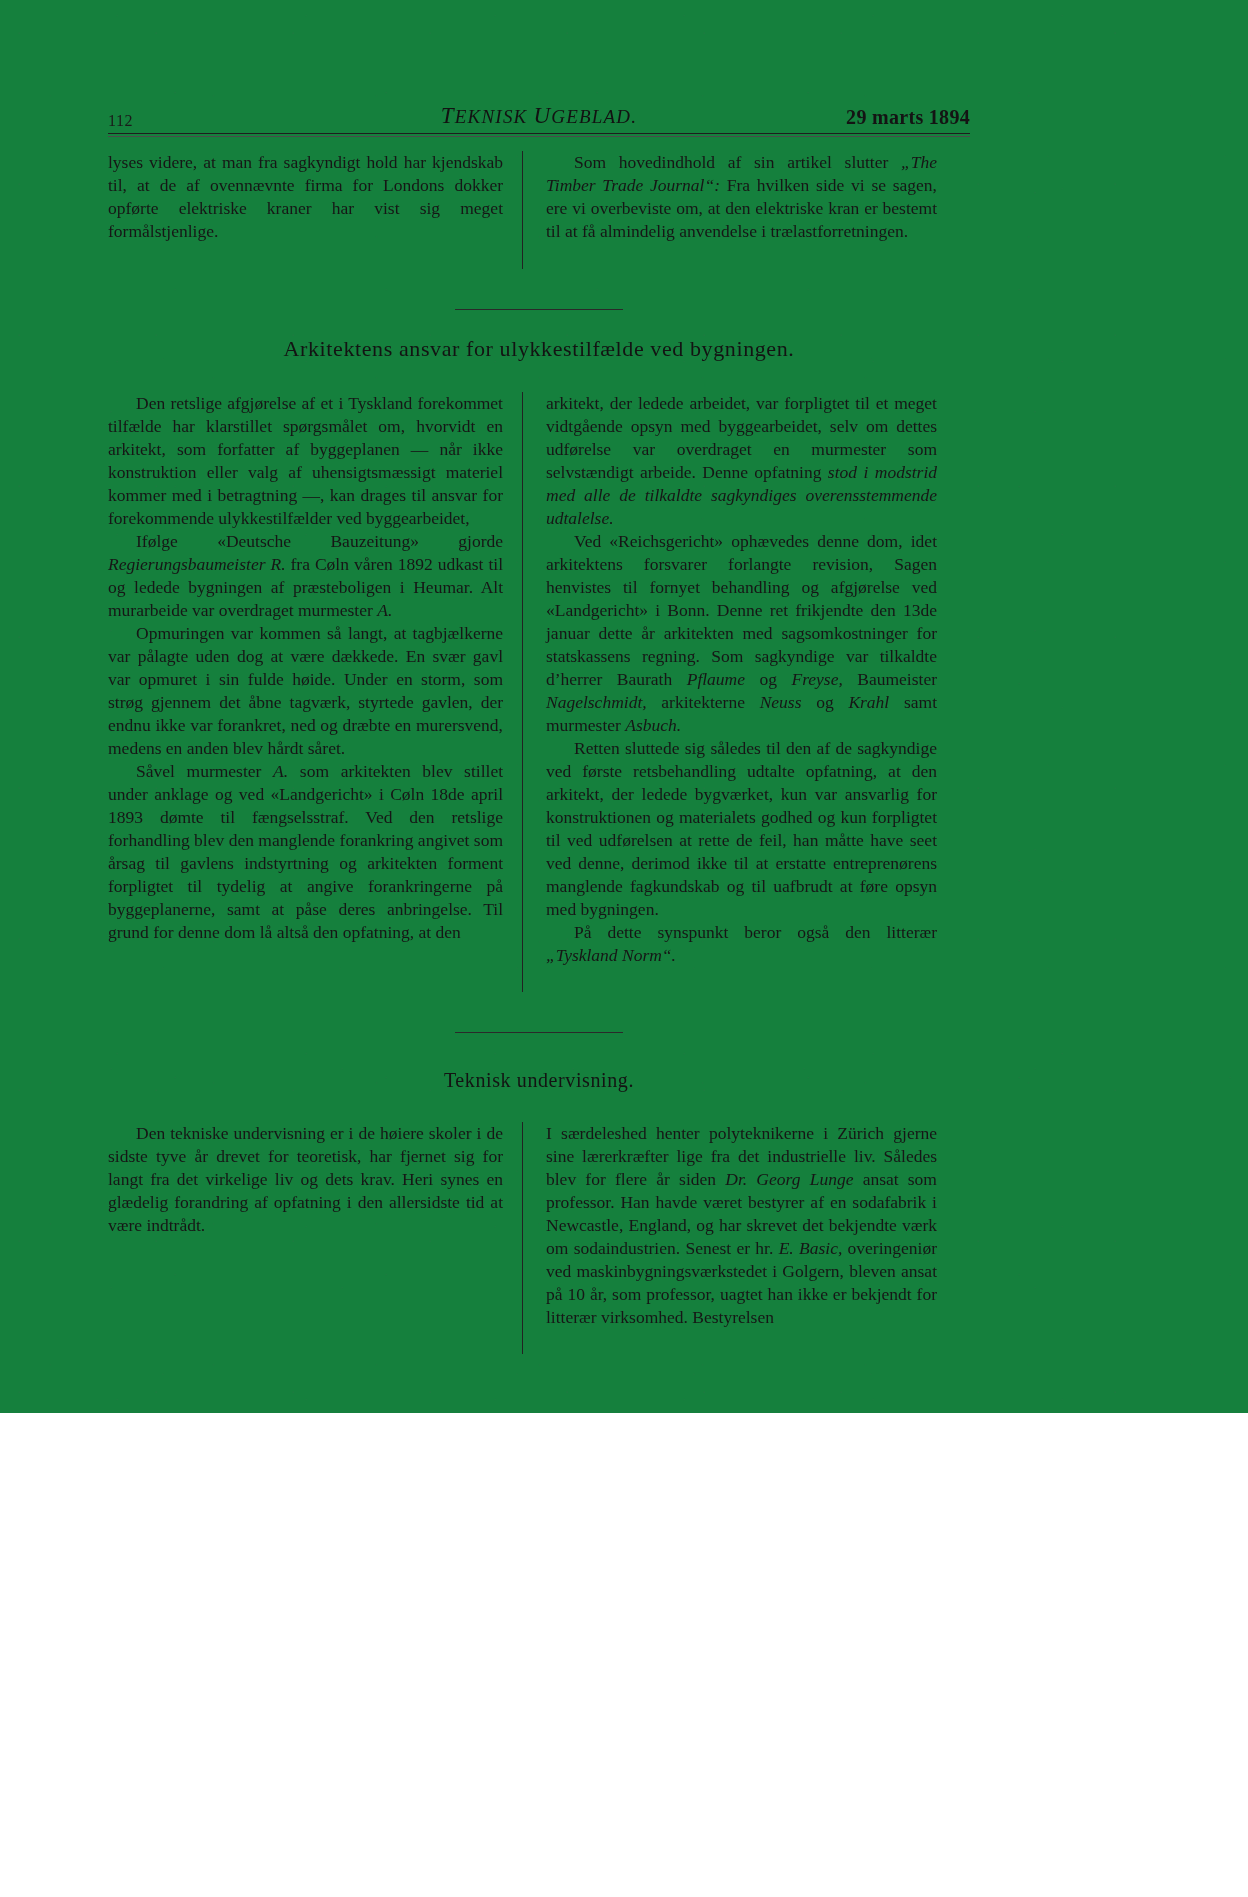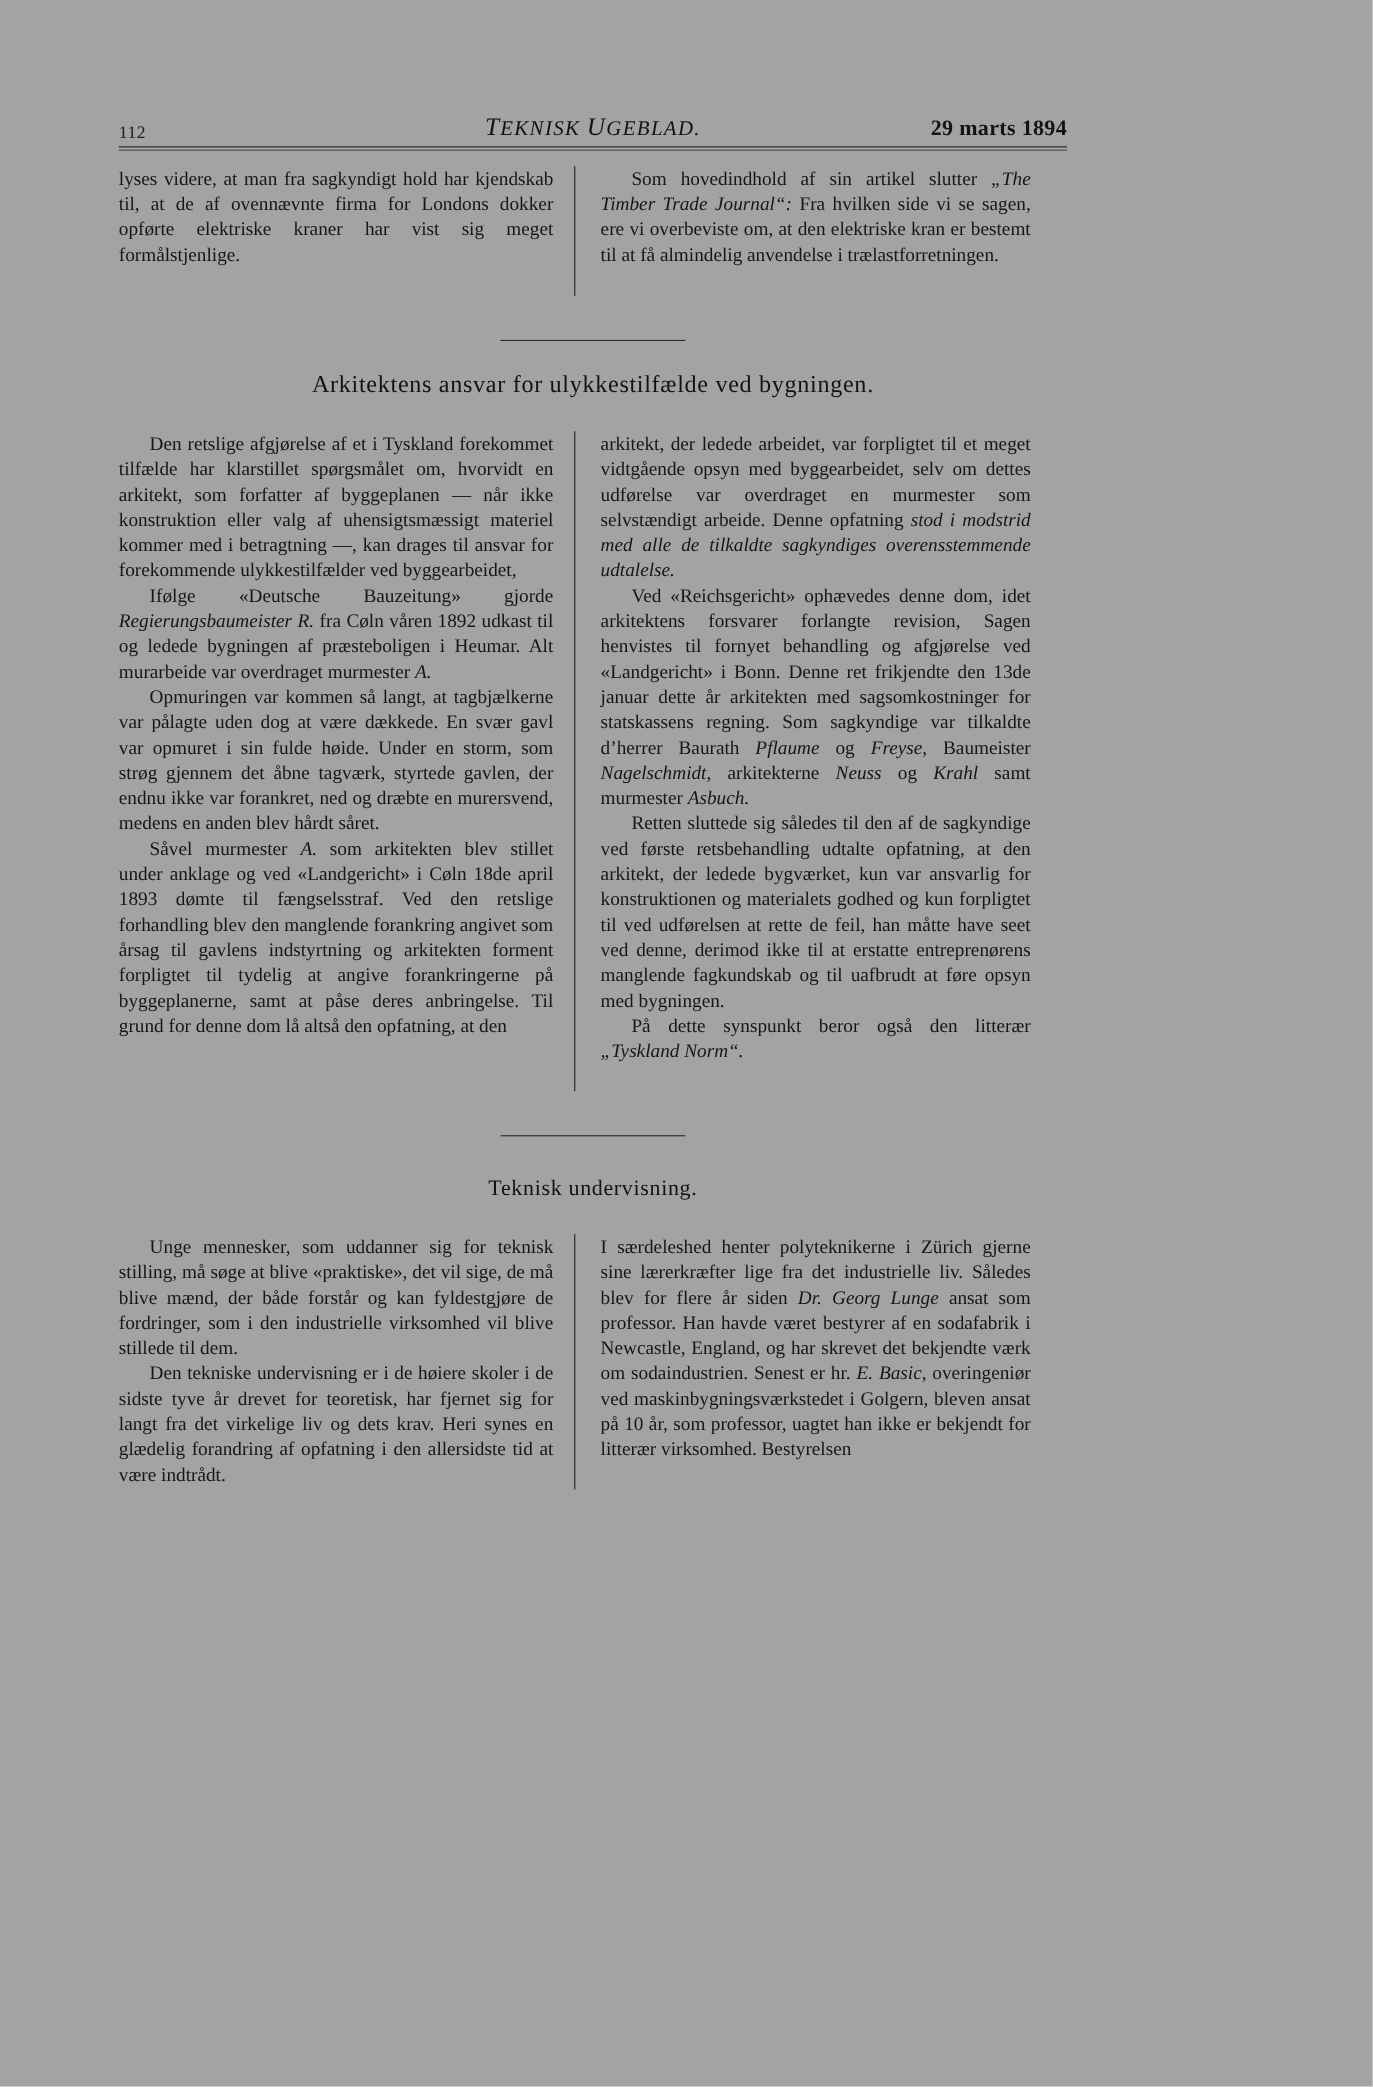--- a/index.html
+++ b/index.html
@@ -3,22 +3,22 @@
 <meta charset="utf-8">
 <style>
   html, body {
     margin: 0;
     padding: 0;
     background: #ffffff;
   }
   .page {
     position: relative;
     width: 1248px;
-    height: 1897px;
-    background: #a3a3a3;
+    height: 1413px;
+    background: #15803d;
     font-family: "Liberation Serif", "DejaVu Serif", serif;
     color: #141414;
     overflow: hidden;
   }
   
   .speckle {
     position: absolute;
     inset: 0;
     pointer-events: none;
     opacity: 0.33;
@@ -195,21 +195,20 @@
     <div class="sep-wrap tall">
       <div class="sep"></div>
     </div>
 
     <div class="title-gap-before"></div>
     <h2 class="article-title small">Teknisk undervisning.</h2>
     <div class="title-gap-after"></div>
 
     <div class="cols" style="margin-top:0">
       <div class="col left" id="a2-left">
-          <p class="body indent"><span>Unge mennesker, som uddanner sig for teknisk stilling, må søge at blive «praktiske», det vil sige, de må blive mænd, der både forstår og kan fyldestgjøre de fordringer, som i den industrielle virksomhed vil blive stillede til dem.</span></p>
           <p class="body indent"><span>Den tekniske undervisning er i de høiere skoler i de sidste tyve år drevet for teoretisk, har fjernet sig for langt fra det virkelige liv og dets krav.  Heri synes en glædelig forandring af opfatning i den allersidste tid at være indtrådt.</span></p>
         </div>
       <div class="gutter-rule" style="height:232px"></div>
       <div class="col right" id="a2-right">
           <p class="body"><span>I særdeleshed henter polyteknikerne i Zürich gjerne sine lærerkræfter lige fra det industrielle liv.  Således blev for flere år siden </span><i>Dr. Georg Lunge</i><span> ansat som professor.  Han havde været bestyrer af en sodafabrik i Newcastle, England, og har skrevet det bekjendte værk om sodaindustrien.  Senest er hr. </span><i>E. Basic,</i><span> overingeniør ved maskinbygningsværkstedet i Golgern, bleven ansat på 10 år, som professor, uagtet han ikke er bekjendt for litterær virksomhed. Bestyrelsen</span></p>
         </div>
     </div>
 
   </div>
 </div>

